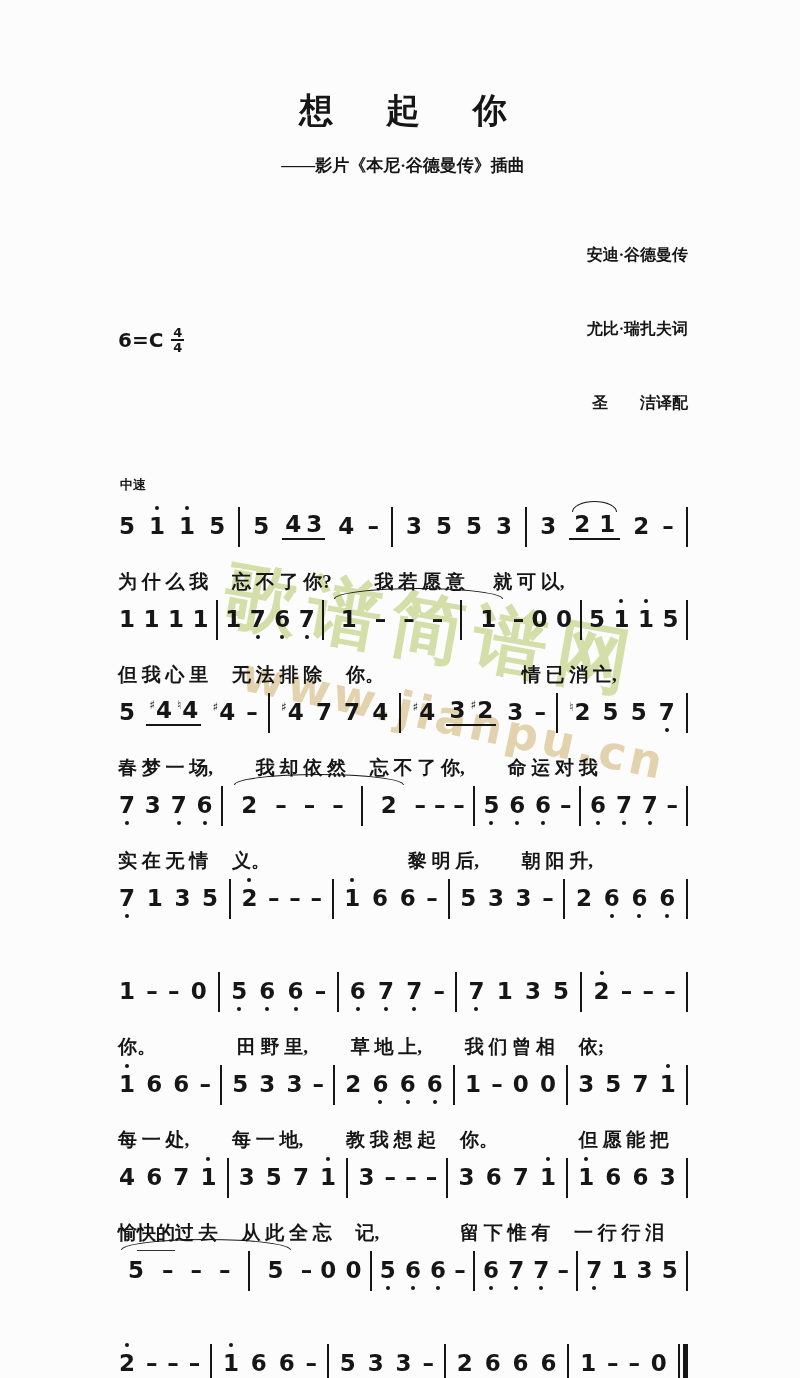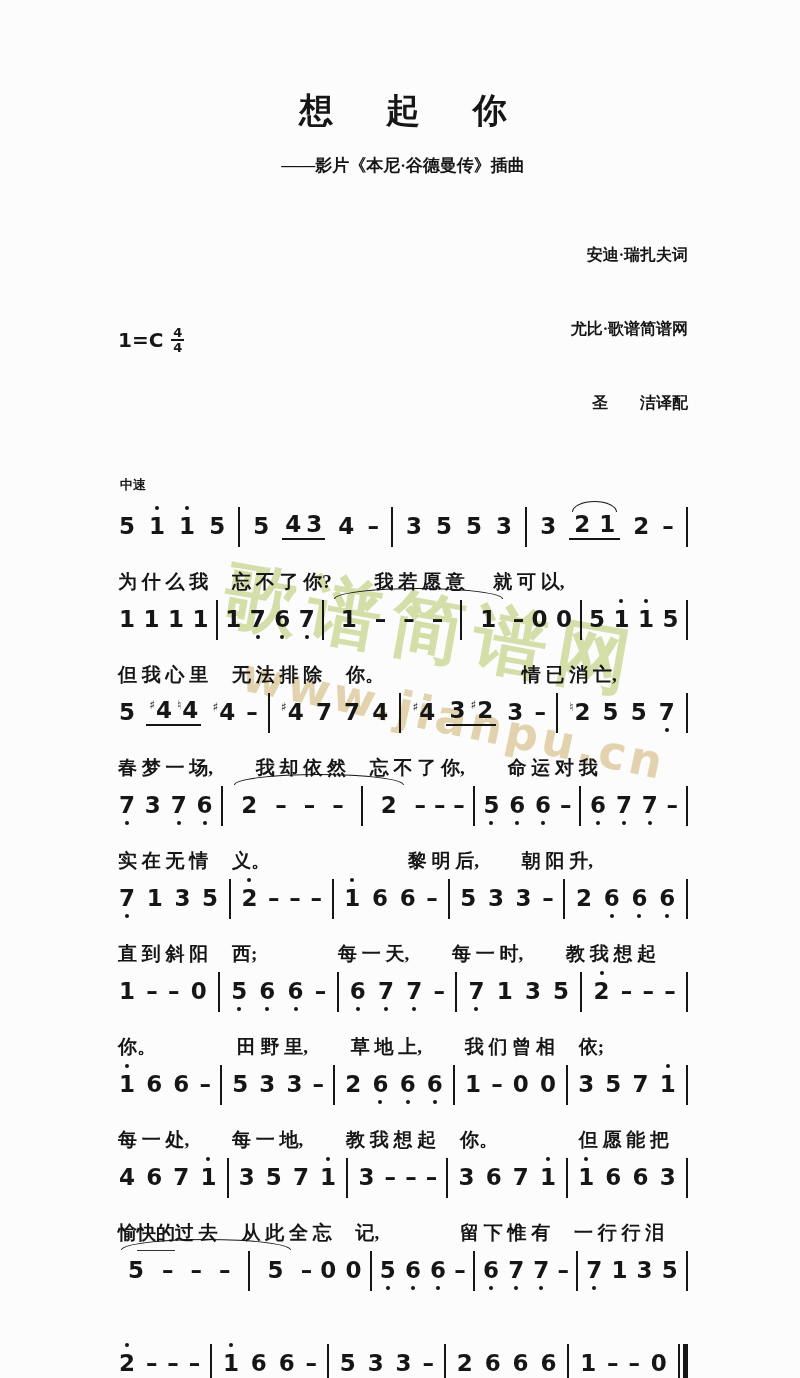--- a/index.html
+++ b/index.html
@@ -63,29 +63,29 @@
     <div class="wm1" style="color: rgb(201, 215, 148);">歌谱简谱网</div>
     <div class="wm2" style="color: rgb(220, 201, 155);">www.jianpu.cn</div>
   </div>
 
   <div class="content">
     <h1 class="title">想起你</h1>
     <div class="subtitle">——影片《本尼·谷德曼传》插曲</div>
 
     <div class="meta-row">
       <div class="keysig">
-        <span>1=C</span>
+        <span>6=C</span>
         <span class="meter">
           <span class="m-top">4</span>
           <span class="m-bot">4</span>
         </span>
       </div>
       <div class="credits">
-        <div>安迪·瑞扎夫词</div>
-        <div>尤比·歌谱简谱网</div>
+        <div>安迪·谷德曼传</div>
+        <div>尤比·瑞扎夫词</div>
         <div>圣　　洁译配</div>
       </div>
     </div>
 
     <div class="tempo">中速</div>
 
     <div id="score">
         <div class="score-line">
           <div class="notes-row">
             <span class="note">
@@ -390,21 +390,20 @@
               <span class="digit">6<span class="dot lo"></span></span>
             </span>
             <span class="note">
               <span class="digit">6<span class="dot lo"></span></span>
             </span>
             <span class="note">
               <span class="digit">6<span class="dot lo"></span></span>
             </span>
             <span class="bar"></span>
           </div>
-          <div class="lyrics-row"><span class="seg">直 到 斜 阳　 西;　　　　 每 一 天,　　 每 一 时,　　 教 我 想 起</span></div>
         </div>
         <div class="score-line">
           <div class="notes-row">
             <span class="note">
               <span class="digit">1</span>
             </span>
             <span class="dash">–</span>
             <span class="dash">–</span>
             <span class="note">
               <span class="digit">0</span>

